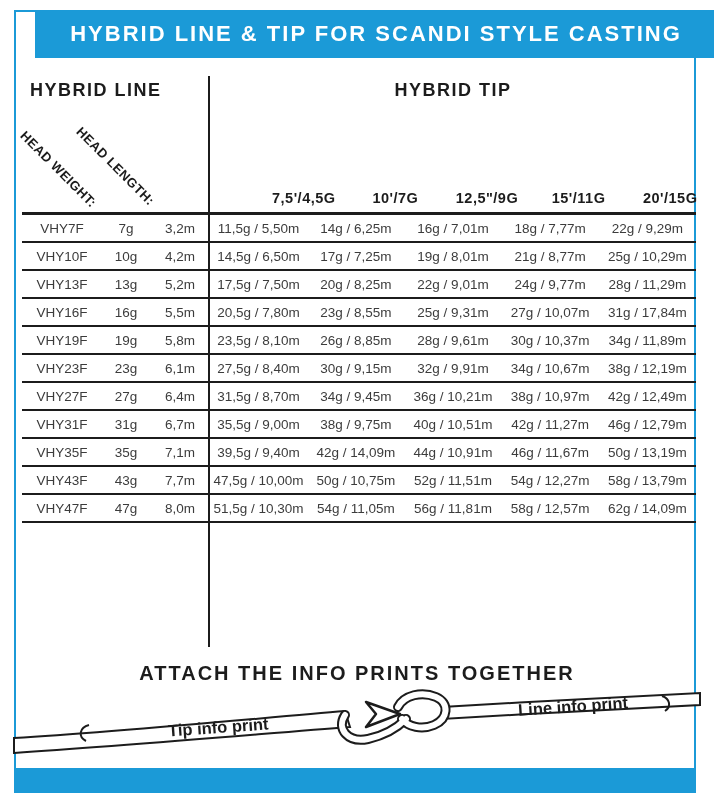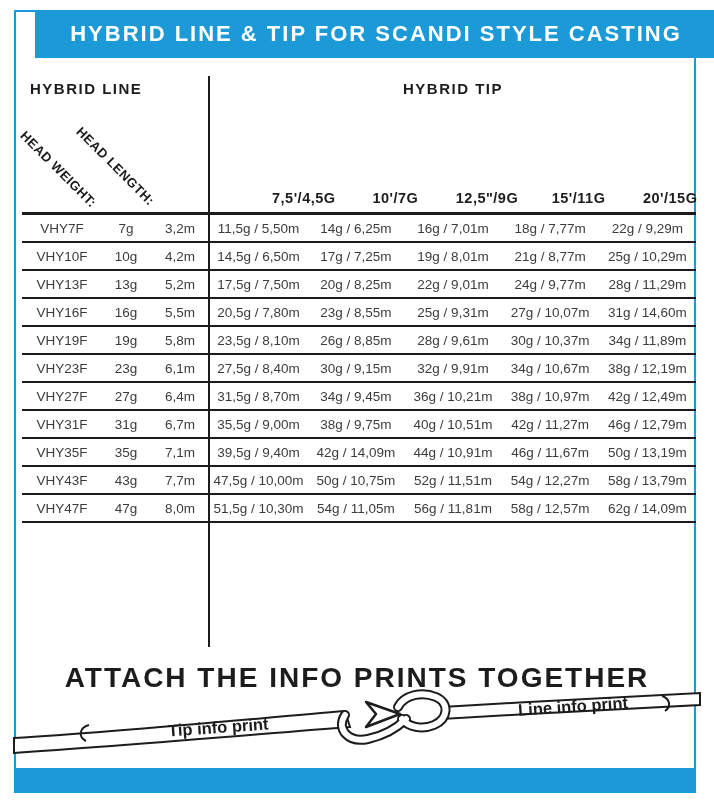--- a/index.html
+++ b/index.html
@@ -7,21 +7,21 @@
   .page { position:relative; width:714px; height:800px; background:#fff;
           font-family:"Liberation Sans", sans-serif; overflow:hidden; }
   .frame { position:absolute; left:14px; top:10px; width:682px; height:783px;
            border:2px solid var(--accent); box-sizing:border-box; background:#fff; }
   .banner { position:absolute; left:-2px; top:-2px; width:682px; height:48px;
             background:var(--accent); color:#fff; display:flex; align-items:center;
             justify-content:center; font-weight:bold; font-size:22px;
             letter-spacing:2px; white-space:nowrap;margin-left:21px; }
   .footer-bar { position:absolute; left:-2px; bottom:-2px; width:682px; height:25px;
                 background:var(--accent); }
-  .sec-header { position:absolute; top:80px; font-size:15px; font-weight:bold;
+  .sec-header { position:absolute; top:80px; font-size:18px; font-weight:bold;
                 letter-spacing:1.5px; color:var(--ink); white-space:nowrap; }
   #line-header { left:30px; }
   #tip-header { left:210px; width:486px; text-align:center; }
   .diag { position:absolute; font-size:13px; font-weight:bold; letter-spacing:0.5px;
           color:var(--ink); transform:rotate(45deg); transform-origin:0 0;
           white-space:nowrap; }
   #diag-weight { left:28px; top:128px; }
   #diag-length { left:84px; top:124px; }
   .tip-cols { position:absolute; left:210px; top:184px; width:458px; height:26px;
               display:grid; grid-template-columns:repeat(5,1fr); align-items:end;padding-left:48px; }
@@ -29,21 +29,21 @@
             letter-spacing:0.5px; color:var(--ink); padding-bottom:4px; }
   .tbody { position:absolute; left:22px; top:212px; width:674px;
            border-top:3px solid var(--ink); }
   .trow { display:grid; grid-template-columns:80px 48px 60px repeat(5,1fr);
           height:28px; align-items:center; border-bottom:2px solid var(--ink);
           box-sizing:border-box; }
   .cell { text-align:center; font-size:13.5px; color:var(--cell); white-space:nowrap; }
   .vdiv { position:absolute; left:208px; top:76px; width:2px; height:571px;
           background:var(--ink); }
   .attach-heading { position:absolute; left:0; top:662px; width:714px;
-                    text-align:center; font-size:28px; font-weight:bold;
+                    text-align:center; font-size:20px; font-weight:bold;
                     letter-spacing:2px; color:var(--ink); white-space:nowrap; }
   .knot-svg { position:absolute; left:0; top:685px; }
   .rope-label { position:absolute; white-space:nowrap; font-size:16.5px;
                 font-weight:bold; color:var(--ink); transform:rotate(-4deg); }
   #tip-label { left:168px; top:718px; }
   #line-label { left:518px; top:697px; }
 </style>
 </head>
 <body>
 
@@ -102,21 +102,21 @@
         <div class="cell">28g / 11,29m</div>
       </div>
       <div class="trow">
         <div class="cell">VHY16F</div>
         <div class="cell">16g</div>
         <div class="cell">5,5m</div>
         <div class="cell">20,5g / 7,80m</div>
         <div class="cell">23g / 8,55m</div>
         <div class="cell">25g / 9,31m</div>
         <div class="cell">27g / 10,07m</div>
-        <div class="cell">31g / 14,60m</div>
+        <div class="cell">31g / 17,84m</div>
       </div>
       <div class="trow">
         <div class="cell">VHY19F</div>
         <div class="cell">19g</div>
         <div class="cell">5,8m</div>
         <div class="cell">23,5g / 8,10m</div>
         <div class="cell">26g / 8,85m</div>
         <div class="cell">28g / 9,61m</div>
         <div class="cell">30g / 10,37m</div>
         <div class="cell">34g / 11,89m</div>

